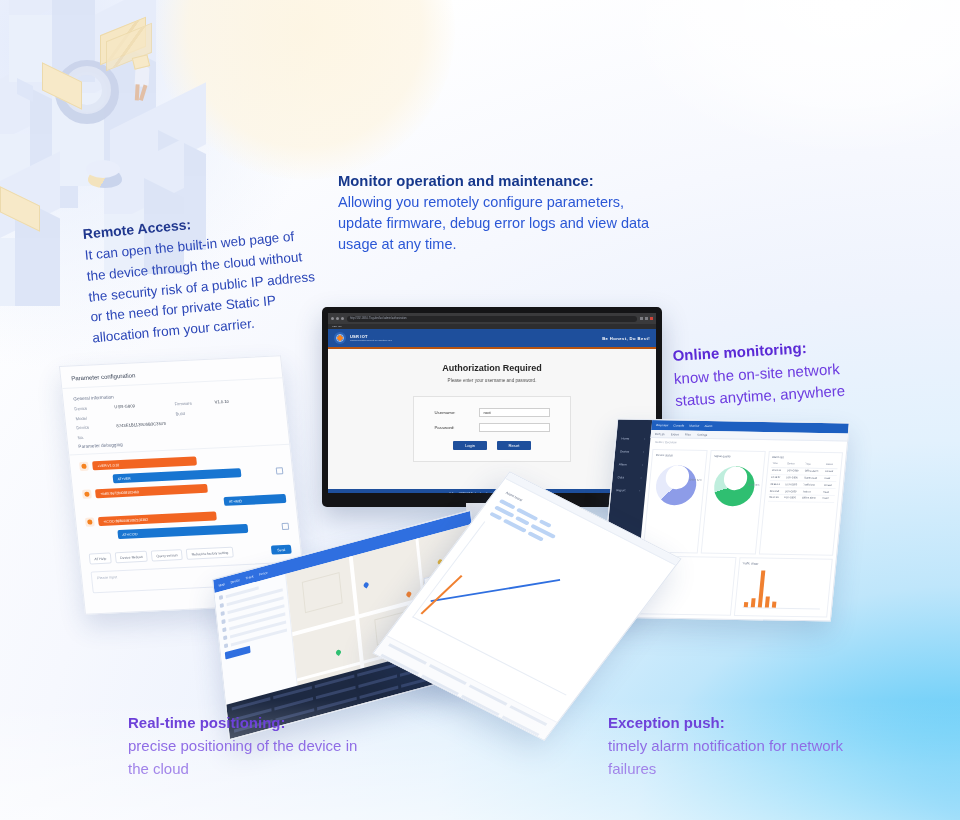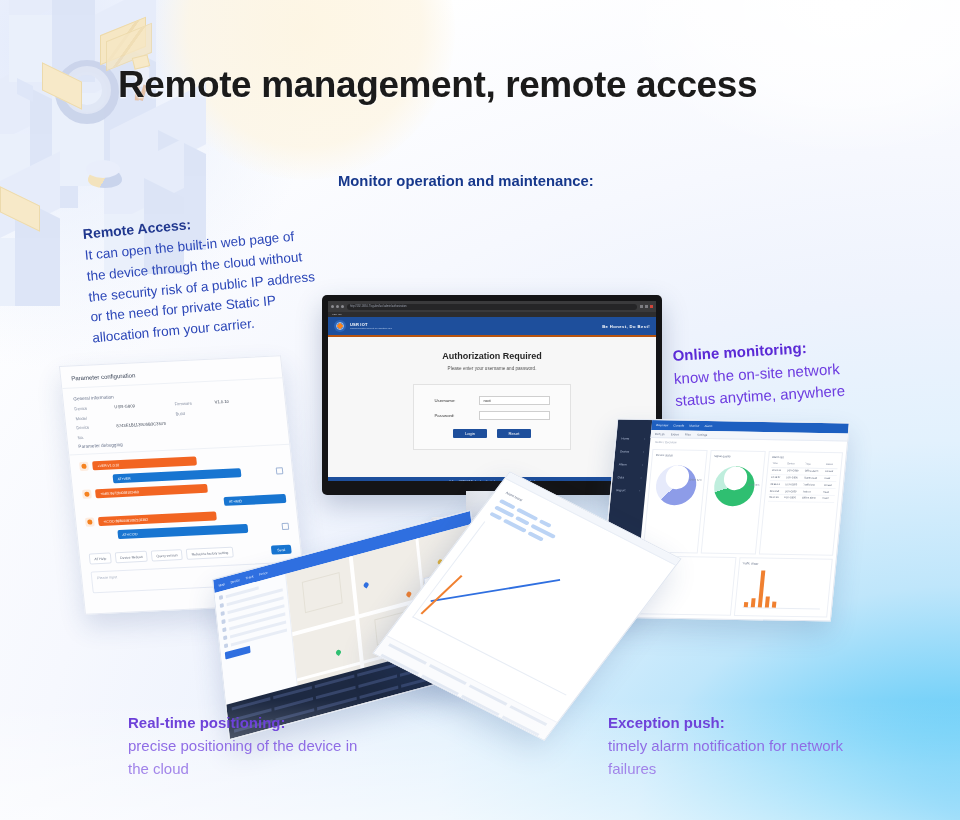--- a/index.html
+++ b/index.html
@@ -103,21 +103,21 @@
   }
   .cap-realtime .hd{ color:#5a28d4; }
 
   .cap-exception{
     left:608px; top:712px; width:250px;
     font-size:15px; color:#6b3ddd; line-height:1.52;
   }
   .cap-exception .hd{ color:#5a28d4; }
 
   
-  .monitor{ position:absolute; left:322px; top:295px; width:340px; height:200px; }
+  .monitor{ position:absolute; left:322px; top:307px; width:340px; height:200px; }
   .mon-bezel{
     position:absolute; inset:0; background:#141416; border-radius:5px;
     box-shadow:0 10px 26px rgba(40,60,110,.26);
     padding:6px 6px 14px 6px;
   }
   .mon-screen{ position:absolute; left:6px; top:6px; right:6px; bottom:14px; background:#fff; overflow:hidden; }
   .mon-stand{
     position:absolute; left:50%; top:196px; transform:translateX(-50%);
     width:52px; height:28px; background:linear-gradient(to right,#dfe2e8,#f2f4f7 40%,#c9ced6);
   }
@@ -346,21 +346,20 @@
     <div class="sq-blue" style="left:86px;top:160px;width:34px;height:18px;border-radius:50%;background:#e9eefb;"></div>
     <div class="person" style="left:130px;top:58px;transform:rotate(3deg);">
       <div class="head"></div>
         <div class="body"></div>
       <div class="leg" style="left:7px;"></div>
         <div class="leg" style="left:13px;transform:rotate(14deg);"></div>
     </div>
     <div class="card-y" style="left:133px;top:56px;width:16px;height:12px;transform:rotate(-14deg);"></div>
   </div>
 
-  <div class="title">Remote management, remote access</div>
 
   <div class="monitor">
     <div class="mon-bezel">
       <div class="mon-screen">
 
         <div class="bchrome">
           <div class="bnav">
               <i></i>
               <i></i>
               <i></i>
@@ -734,20 +733,21 @@
     </div>
   </div>
 
   <div class="cap cap-remote-access">
     <span class="hd">Remote Access:</span>
     <span class="bd">It can open the built-in web page of the device through the cloud without the security risk of a public IP address or the need for private Static IP allocation from your carrier.</span>
   </div>
 
   <div class="cap cap-remote-ops">
     <span class="hd">Monitor operation and maintenance:</span>
+    <span class="bd">Allowing you remotely configure parameters, update firmware, debug error logs and view data usage at any time.</span>
   </div>
 
   <div class="cap cap-online">
     <span class="hd">Online monitoring:</span>
     <span class="bd">know the on-site network status anytime, anywhere</span>
   </div>
 
   <div class="cap cap-realtime">
     <span class="hd">Real-time positioning:</span>
     <span class="bd">precise positioning of the device in the cloud</span>

